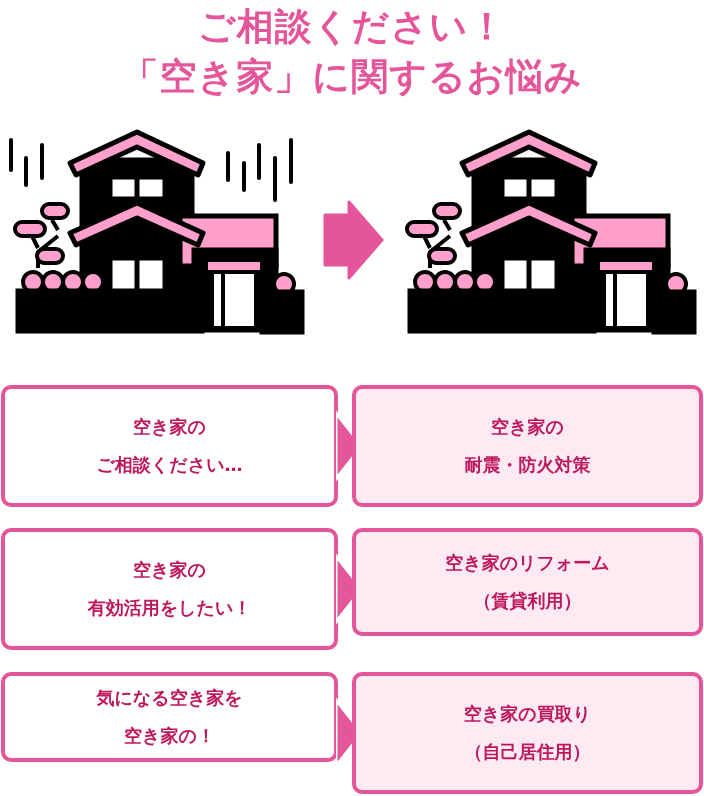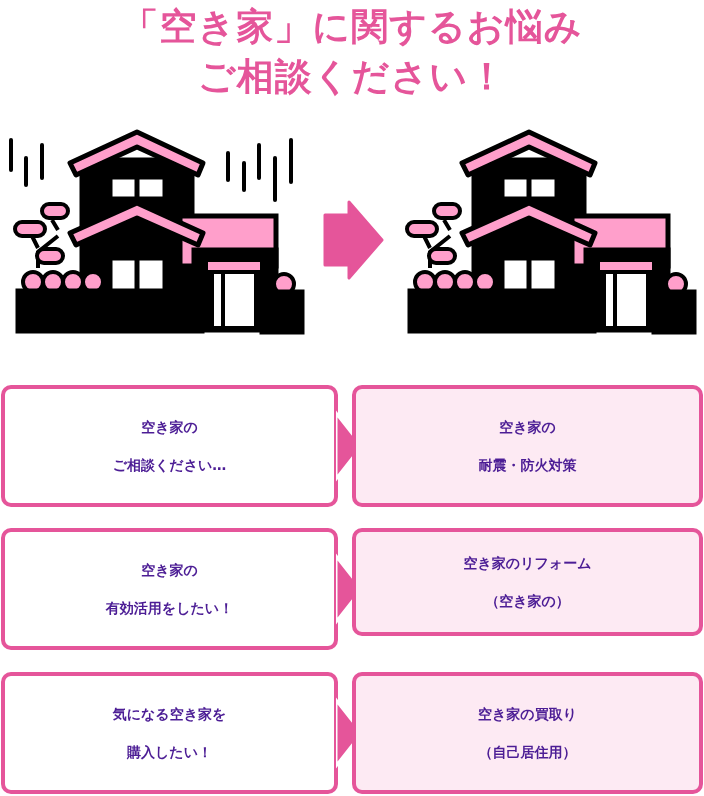--- a/index.html
+++ b/index.html
@@ -4,32 +4,32 @@
 <style>
   html, body { margin: 0; padding: 0; background: #ffffff; }
   body { width: 704px; height: 796px; position: relative; overflow: hidden;
          font-family: "DejaVu Sans", "Liberation Sans", sans-serif; }
   .headline { position: absolute; left: 0; top: 2px; width: 704px; text-align: center;
               color: #e5559a; font-weight: bold; font-size: 37px; line-height: 50px; letter-spacing: 1px; }
   .headline div { white-space: nowrap; }
   .illus { position: absolute; left: 0; top: 120px; width: 704px; height: 230px; }
   .box { position: absolute; box-sizing: border-box; border: 4px solid #e5559a; border-radius: 10px;
          display: flex; align-items: center; justify-content: center; flex-direction: column;
-         color: #4c1d95; font-weight: bold; font-size: 14px; line-height: 38px; text-align: center; }
+         color: #be185d; font-weight: bold; font-size: 18px; line-height: 38px; text-align: center; }
   .box.left { background: #ffffff; left: 1px; width: 337px; }
   .box.right { background: #fdeaf3; left: 352px; width: 351px; }
   .connector { position: absolute; left: 336px; width: 30px; }
   .connector svg { display: block; }
 </style>
 </head>
 <body>
 
 <div class="headline">
+  <div>ご相談ください！</div>
   <div>「空き家」に関するお悩み</div>
-  <div>ご相談ください！</div>
 </div>
 
 <div class="illus">
   <svg width="704" height="230" viewBox="0 120 704 230" xmlns="http://www.w3.org/2000/svg">
     <defs>
       <g id="house-shape">
 
         <rect x="82" y="160" width="110" height="150" class="wall" stroke="#000" stroke-width="5"></rect>
 
         <rect x="180" y="216" width="96" height="50" fill="#ff9fcb" stroke="#000" stroke-width="5"></rect>
@@ -113,28 +113,28 @@
     <div>空き家の</div>
     <div>有効活用をしたい！</div>
   </div>
   <div class="connector" style="top:528px;">
     <svg width="30" height="122">
         <polygon points="0,28 26,61 0,94" fill="#e5559a" stroke="#fff" stroke-width="3"></polygon>
       </svg>
   </div>
   <div class="box right" style="top:528px;height:108px;">
     <div>空き家のリフォーム</div>
-    <div>（空き家の）</div>
+    <div>（賃貸利用）</div>
   </div>
 </div>
 
 <div>
-  <div class="box left" style="top:672px;height:122px;">
+  <div class="box left" style="top:672px;height:90px;">
     <div>気になる空き家を</div>
-    <div>購入したい！</div>
+    <div>空き家の！</div>
   </div>
   <div class="connector" style="top:672px;">
     <svg width="30" height="122">
         <polygon points="0,28 26,61 0,94" fill="#e5559a" stroke="#fff" stroke-width="3"></polygon>
       </svg>
   </div>
   <div class="box right" style="top:672px;height:122px;align-items:center;">
     <div>空き家の買取り</div>
     <div>（自己居住用）</div>
   </div>

